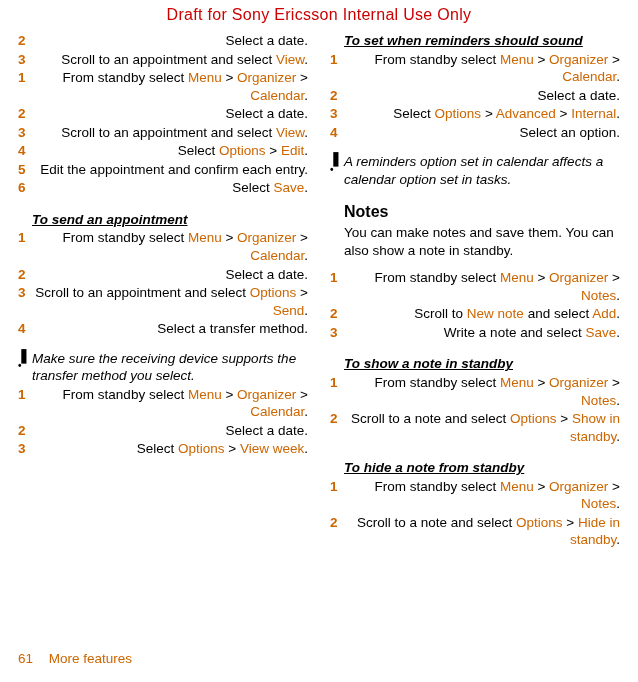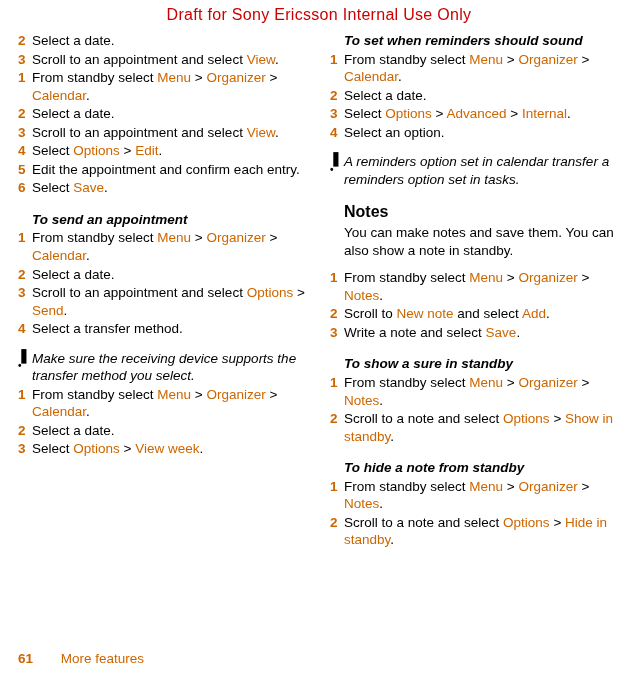--- a/index.html
+++ b/index.html
@@ -43,27 +43,29 @@
     margin-bottom: 1px;
   }
   .num {
     color: #cc6600;
     font-weight: 700;
     width: 14px;
     flex-shrink: 0;
   }
   .txt {
     flex: 1;
+    text-align: right;
   }
   .heading {
     font-weight: 700;
     font-style: italic;
     margin-top: 14px;
     margin-bottom: 1px;
     padding-left: 14px;
+    text-decoration: underline;
   }
   .heading.tight {
     margin-top: 0;
   }
   .section-heading {
     font-weight: 700;
     font-size: 16px;
     margin-top: 14px;
     margin-bottom: 1px;
     padding-left: 14px;
@@ -103,22 +105,21 @@
     margin-top: 2px;
   }
   .footer {
     position: absolute;
     bottom: 14px;
     left: 18px;
     color: #cc6600;
     font-size: 13.5px;
   }
   .footer .pg {
-    margin-right: 24px;
-    font-weight: bold;
+    margin-right: 12px;
   }
 </style>
 </head>
 <body>
 
 <div class="watermark">Draft for Sony Ericsson Internal Use Only</div>
 
 <div class="columns">
   <div class="col">
     <div>
@@ -222,42 +223,42 @@
           <span class="num">4</span>
           <span class="txt"><span>Select an option.</span></span>
         </div>
       </div>
 
     <div class="note-box">
       <span class="note-icon">
         <span class="note-icon-glyph">❚</span>
           <span class="note-icon-dot">•</span>
       </span>
-      <span>A reminders option set in calendar transfer a reminders option set in tasks.</span>
+      <span>A reminders option set in calendar affects a calendar option set in tasks.</span>
     </div>
 
     <div class="section-heading">Notes</div>
     <div class="plain">You can make notes and save them. You can also show a note in standby.</div>
 
     <div>
         <div class="step">
           <span class="num">1</span>
           <span class="txt"><span>From standby select </span><span class="link">Menu</span><span> &gt; </span><span class="link">Organizer</span><span> &gt; </span><span class="link">Notes</span><span>.</span></span>
         </div>
         <div class="step">
           <span class="num">2</span>
           <span class="txt"><span>Scroll to </span><span class="link">New note</span><span> and select </span><span class="link">Add</span><span>.</span></span>
         </div>
         <div class="step">
           <span class="num">3</span>
           <span class="txt"><span>Write a note and select </span><span class="link">Save</span><span>.</span></span>
         </div>
       </div>
 
-    <div class="heading">To show a sure in standby</div>
+    <div class="heading">To show a note in standby</div>
     <div>
         <div class="step">
           <span class="num">1</span>
           <span class="txt"><span>From standby select </span><span class="link">Menu</span><span> &gt; </span><span class="link">Organizer</span><span> &gt; </span><span class="link">Notes</span><span>.</span></span>
         </div>
         <div class="step">
           <span class="num">2</span>
           <span class="txt"><span>Scroll to a note and select </span><span class="link">Options</span><span> &gt; </span><span class="link">Show in standby</span><span>.</span></span>
         </div>
       </div>

